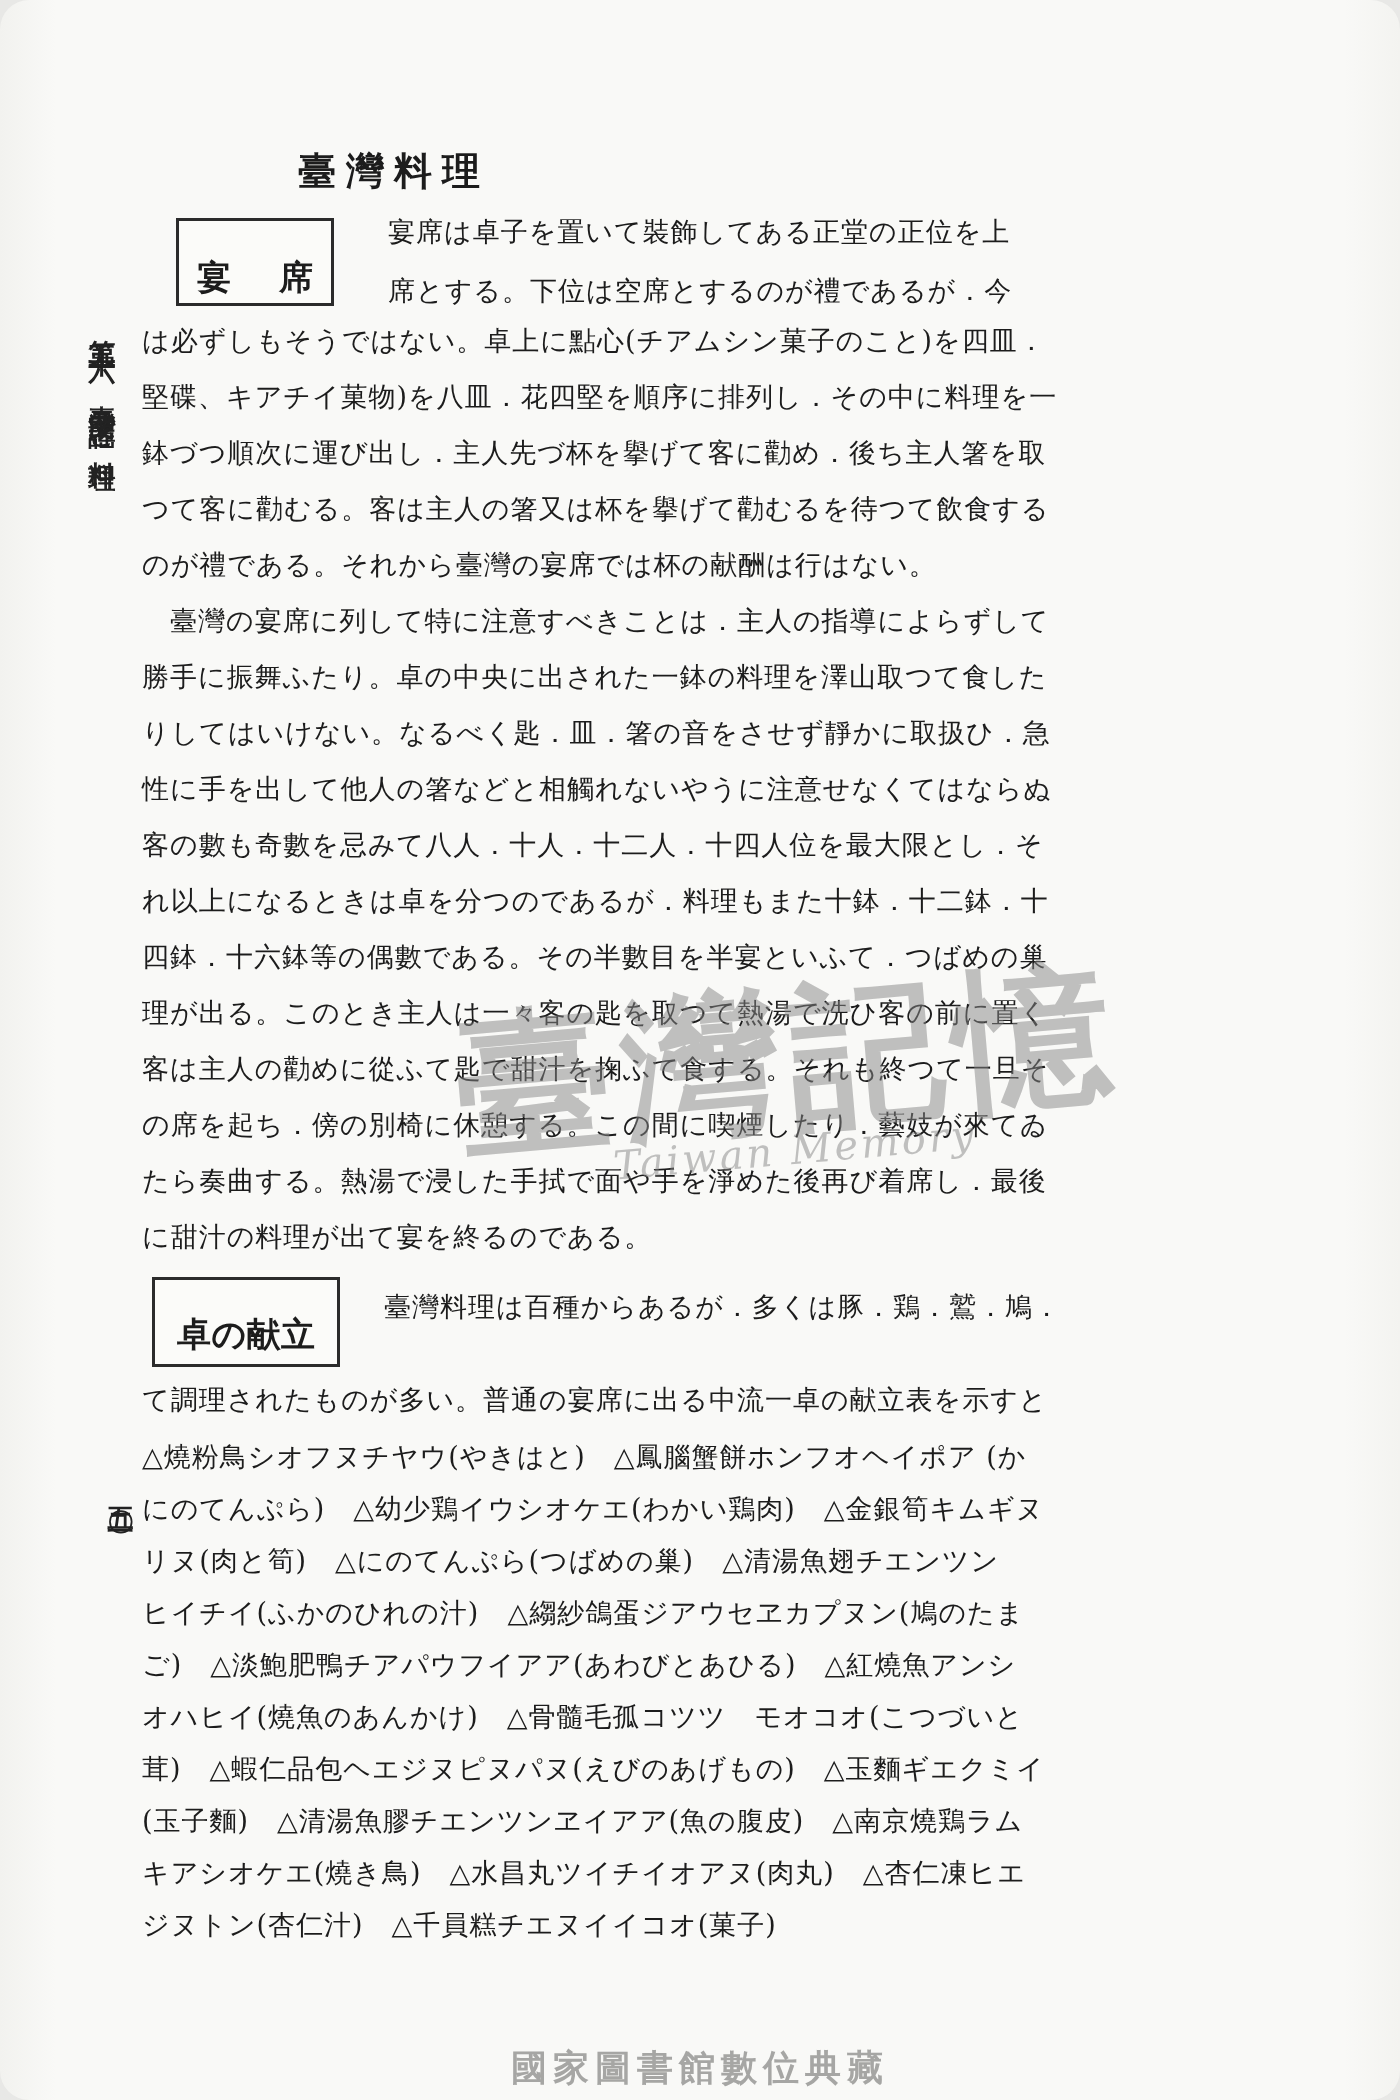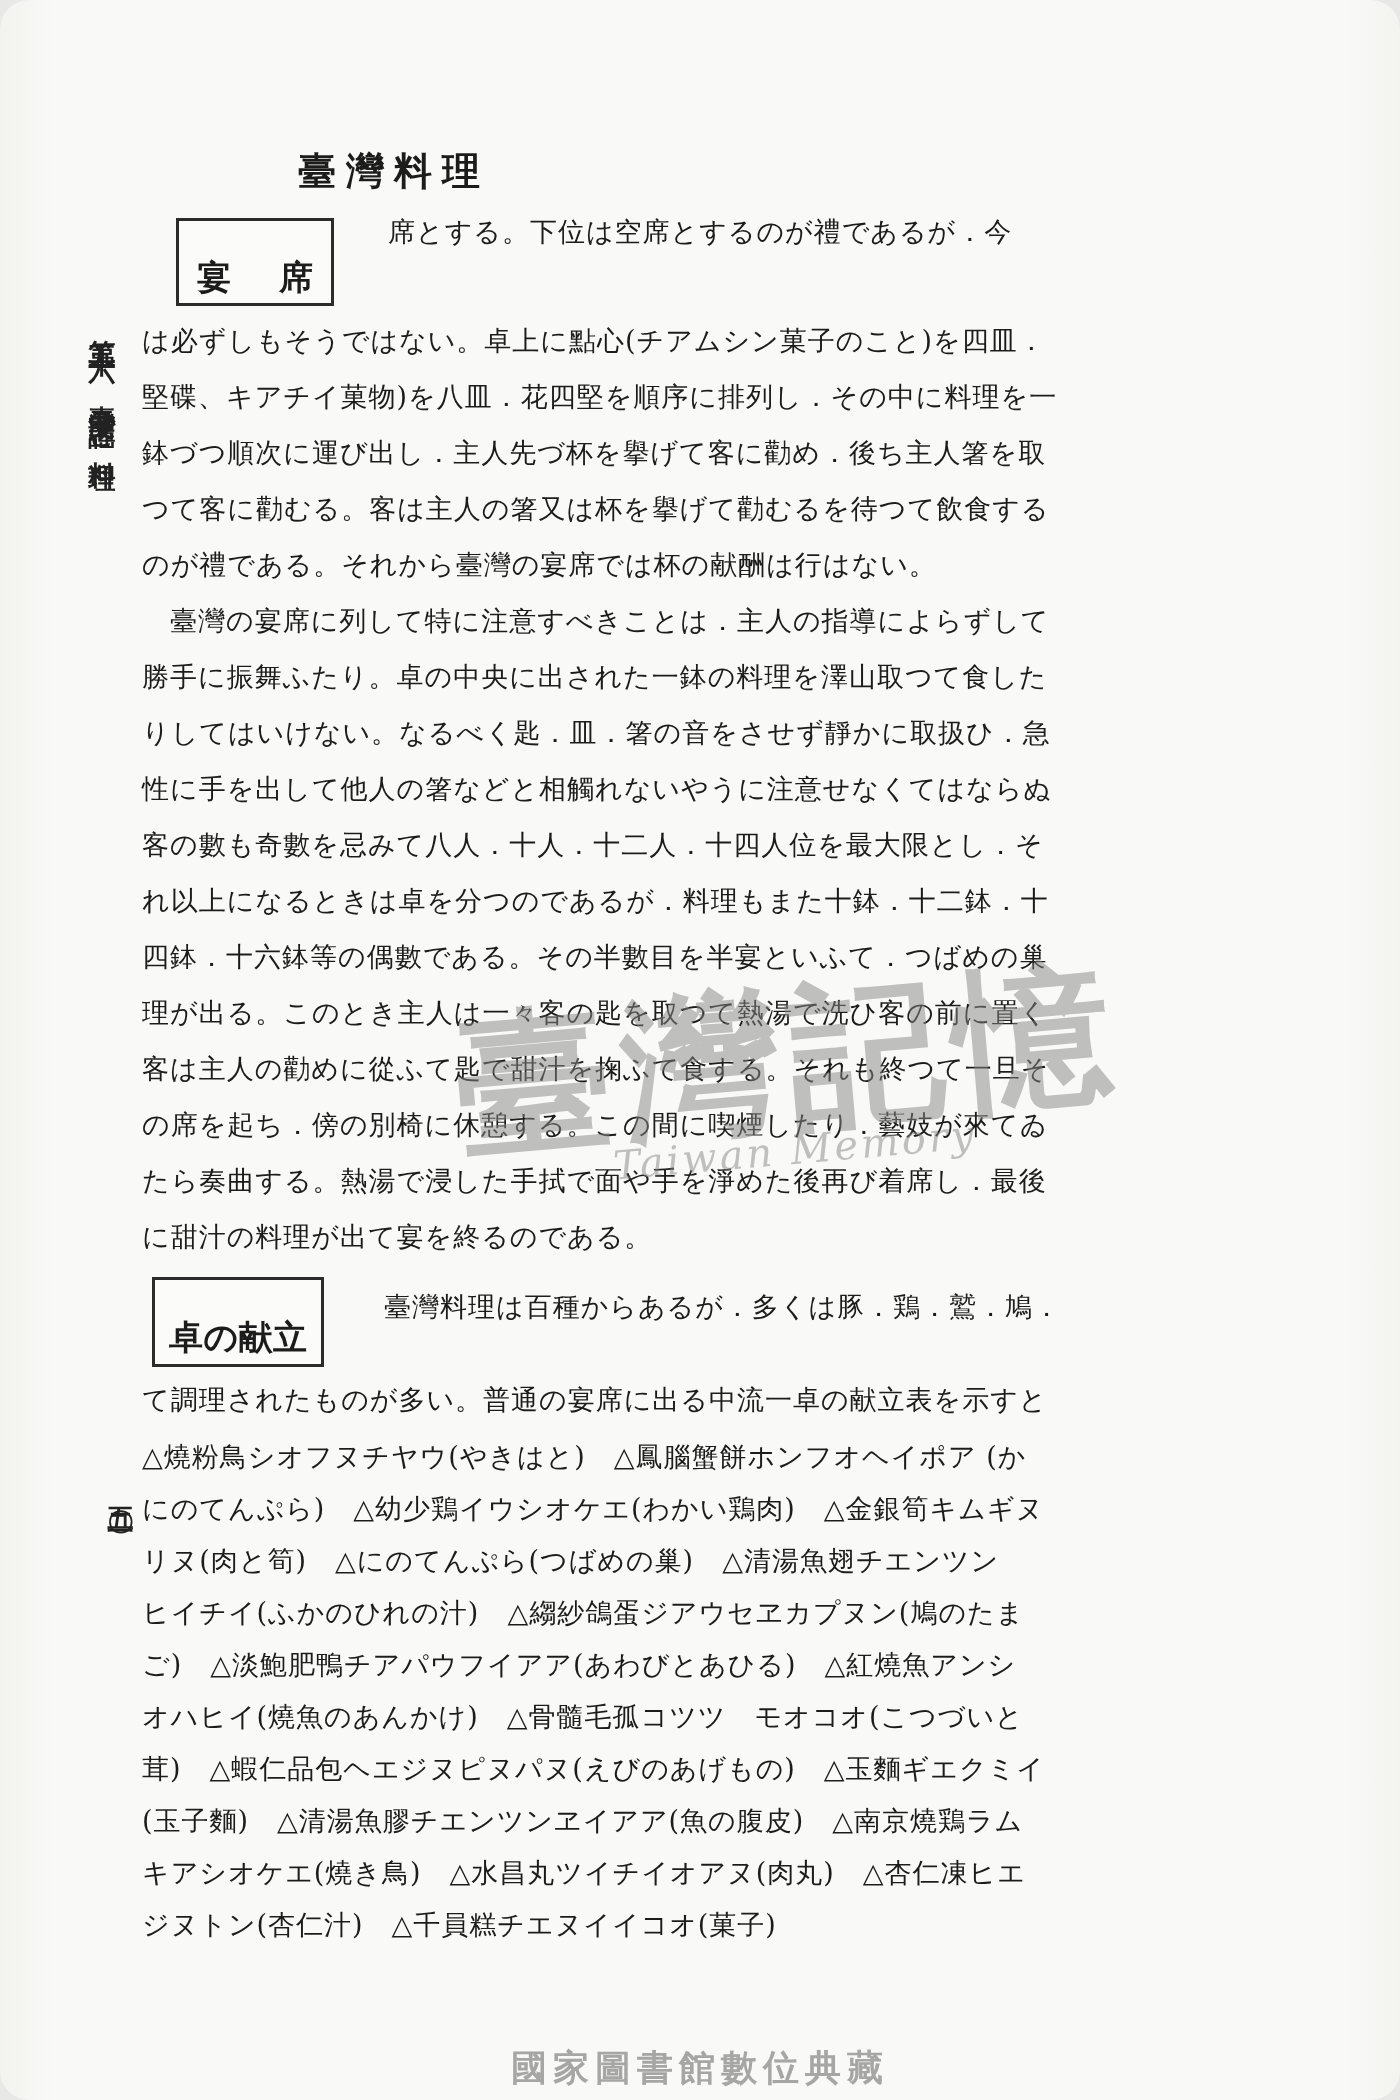--- a/index.html
+++ b/index.html
@@ -16,21 +16,21 @@
   }
   .heading-box {
     position:absolute; border:3px solid #2b2b2b; box-sizing:border-box;
     display:flex; align-items:center; background:#fbfbf9;
   }
   .heading-text {
     display:block; width:100%; font-size:34px; font-weight:bold;
     text-align:justify; text-align-last:justify; line-height:1;margin-top:29px;
   }
   .box-banquet { left:176px; top:218px; width:158px; height:88px; padding:0 18px; }
-  .box-menu    { left:152px; top:1277px; width:172px; height:90px; padding:0 14px; }
+  .box-menu    { left:152px; top:1277px; width:188px; height:90px; padding:0 22px;font-family:Liberation Mono, monospace; }
 
   .text-col { position:absolute; font-size:27px; letter-spacing:1px; white-space:nowrap; }
   .text-col .tline { white-space:nowrap; }
 
   .intro-banquet { left:388px; top:202px;  line-height:59px; }
   .body-banquet  { left:142px; top:313px;  line-height:56px; }
   .intro-menu    { left:384px; top:1282px; line-height:50px; }
   .lead-menu     { left:142px; top:1380px; line-height:40px; }
   .dishes        { left:142px; top:1431px; line-height:52px; }
 
@@ -65,20 +65,21 @@
     <span>第五十六</span><span class="vgap"></span><span>臺灣民謠と料理</span>
   </div>
 
   <div class="margin-vertical pagenum">五〇二</div>
 
   <div class="heading-box box-banquet">
     <span class="heading-text">宴席</span>
   </div>
 
   <div class="text-col intro-banquet">
+      <div class="tline">宴席は卓子を置いて裝飾してある正堂の正位を上</div>
       <div class="tline">席とする。下位は空席とするのが禮であるが．今</div>
     </div>
 
   <div class="text-col body-banquet">
       <div class="tline">は必ずしもそうではない。卓上に點心(チアムシン菓子のこと)を四皿．</div>
       <div class="tline">堅碟、キアチイ菓物)を八皿．花四堅を順序に排列し．その中に料理を一</div>
       <div class="tline">鉢づつ順次に運び出し．主人先づ杯を擧げて客に勸め．後ち主人箸を取</div>
       <div class="tline">つて客に勸むる。客は主人の箸又は杯を擧げて勸むるを待つて飲食する</div>
       <div class="tline">のが禮である。それから臺灣の宴席では杯の献酬は行はない。</div>
       <div class="tline">　臺灣の宴席に列して特に注意すべきことは．主人の指導によらずして</div>

